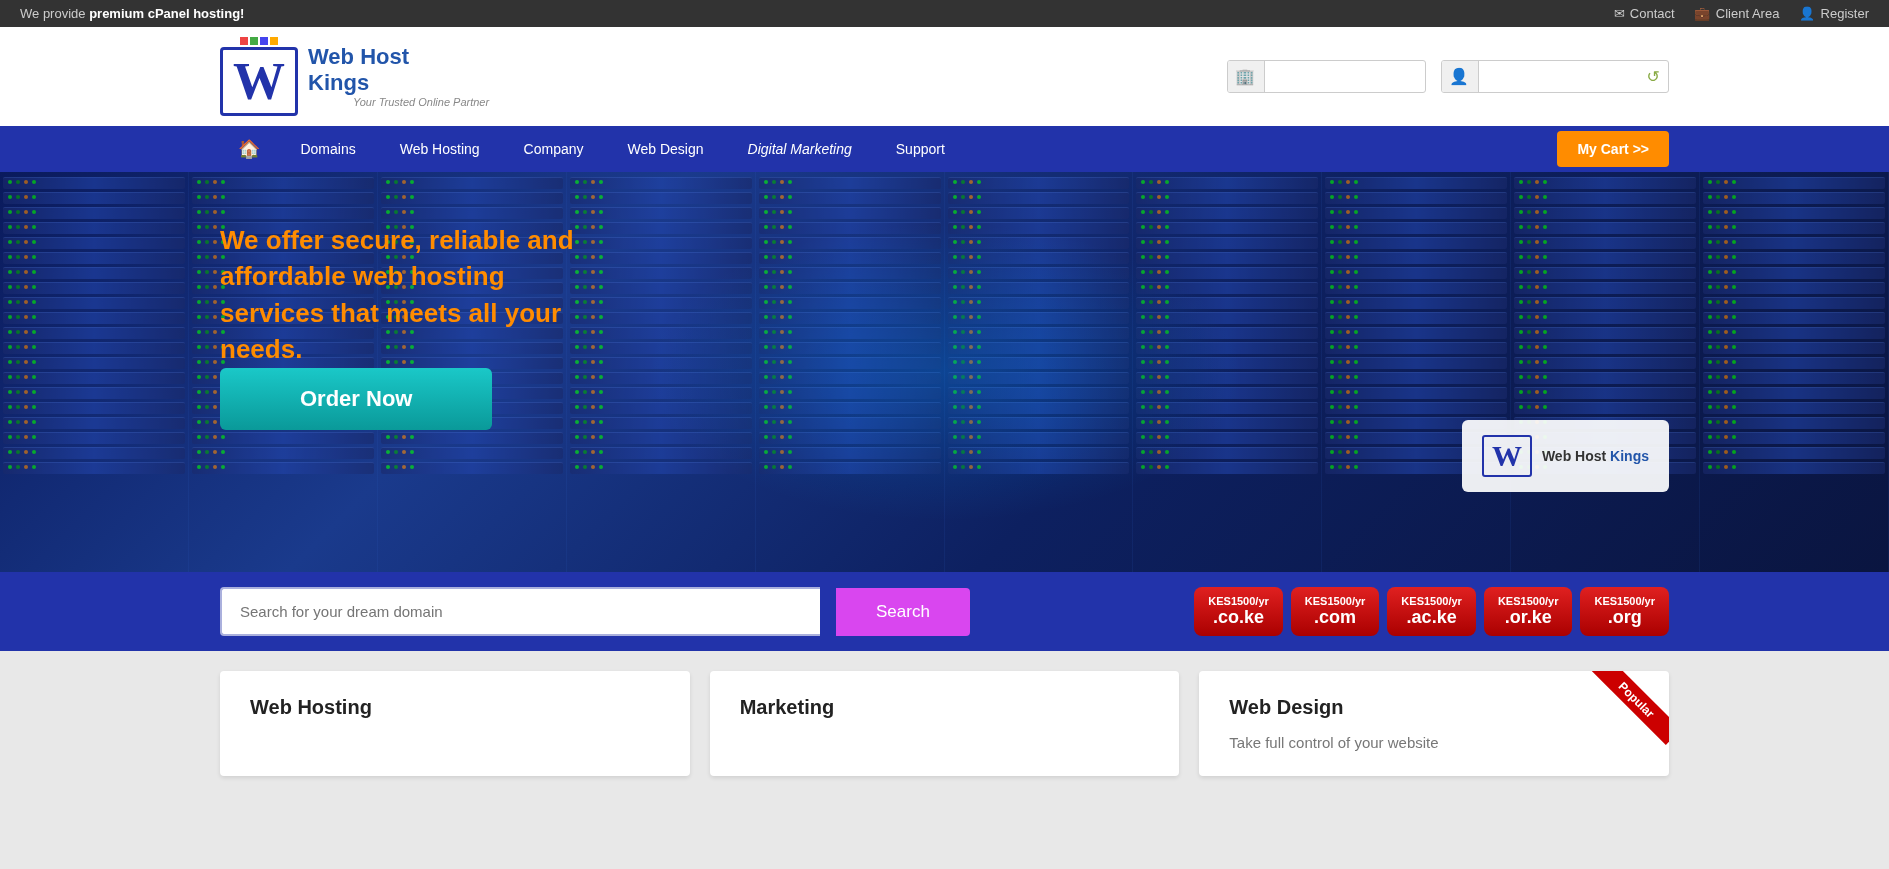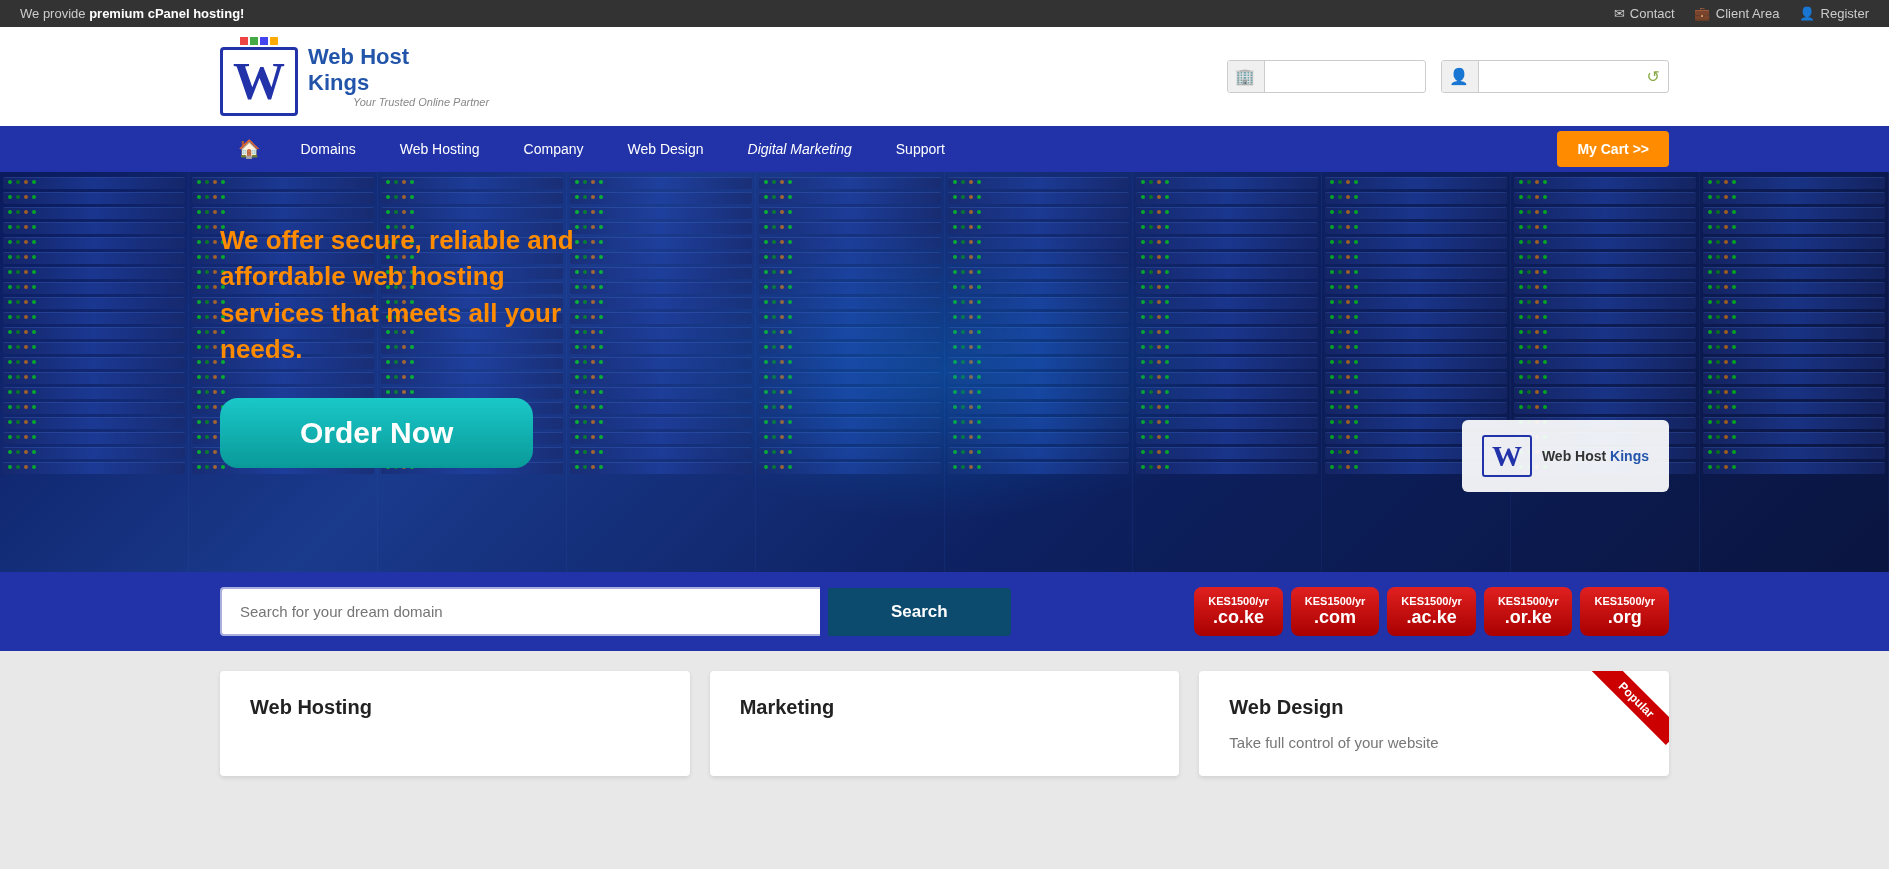--- a/index.html
+++ b/index.html
@@ -188,30 +188,29 @@
       font-weight: bold;
       text-shadow: 2px 2px 8px rgba(0,0,0,0.5);
       margin-bottom: 15px;
       line-height: 1.2;
     }
     .hero-subtitle {
       color: #ff8c00;
       font-size: 26px;
       font-weight: bold;
       line-height: 1.4;
-      margin-bottom: 30px;
     }
     .hero-btn {
       background: linear-gradient(180deg, #1ac8c8 0%, #0a9999 100%);
       color: #fff;
-      font-size: 30px;
+      font-size: 22px;
       font-weight: bold;
       padding: 18px 80px;
       border: none;
-      border-radius: 18px;
+      border-radius: 6px;
       cursor: pointer;
       display: inline-block;
     }
 
     
     .hero-logo-overlay {
       position: absolute;
       right: 220px;
       bottom: 80px;
       z-index: 2;
@@ -227,39 +226,39 @@
       align-items: center;
       gap: 10px;
     }
 
     
     .domain-search-bar {
       background: #2233aa;
       padding: 15px 220px;
       display: flex;
       align-items: center;
-      gap: 8px;
+      gap: 16px;
     }
     .domain-search-input {
       flex: 1;
       max-width: 600px;
       padding: 14px 18px;
       font-size: 15px;
       border: 2px solid #aab0dd;
       border-right: none;
       border-radius: 4px 0 0 4px;
       outline: none;
       background: #fff;
     }
     .domain-search-btn {
-      background: #0c4a6e;
+      background: #d946ef;
       color: #fff;
       font-size: 17px;
-      font-weight: bold;
-      padding: 14px 63px;
+      font-weight: normal;
+      padding: 14px 40px;
       border: none;
       border-radius: 0 4px 4px 0;
       cursor: pointer;
     }
 
     
     .domain-badges {
       display: flex;
       gap: 8px;
       margin-left: auto;

